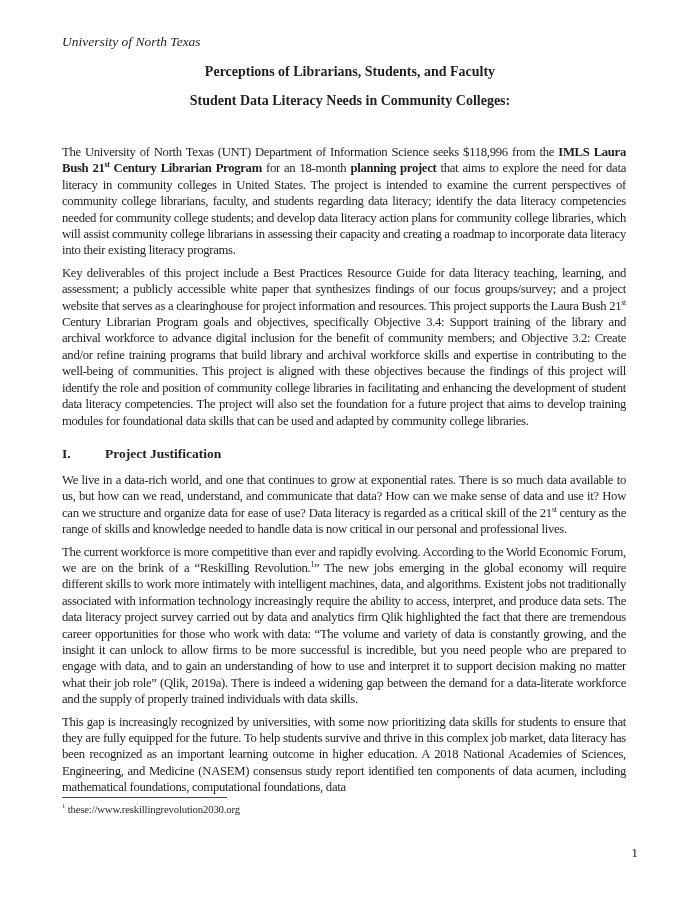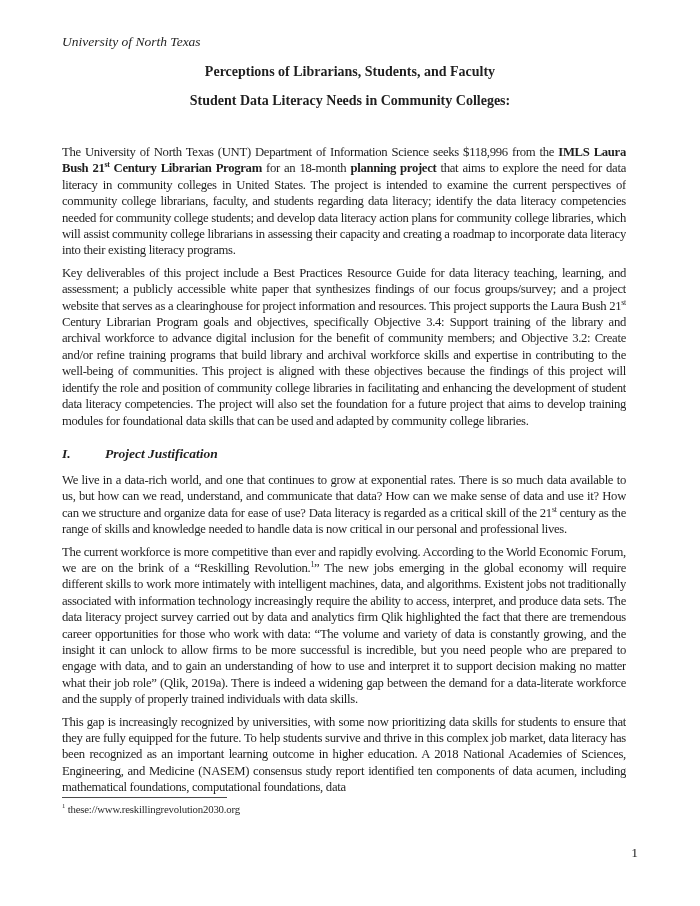--- a/index.html
+++ b/index.html
@@ -51,21 +51,20 @@
   sup {
     font-size: 0.62em;
     line-height: 0;
     vertical-align: super;
   }
   .section-heading {
     font-weight: bold;
     font-size: 13.5px;
     line-height: 17px;
     margin: 16px 0 10px 0;
-    font-style: italic;
   }
   .section-number {
     display: inline-block;
     width: 43px;
   }
   .footnote-area {
     position: absolute;
     left: 62px;
     right: 62px;
     top: 797px;

